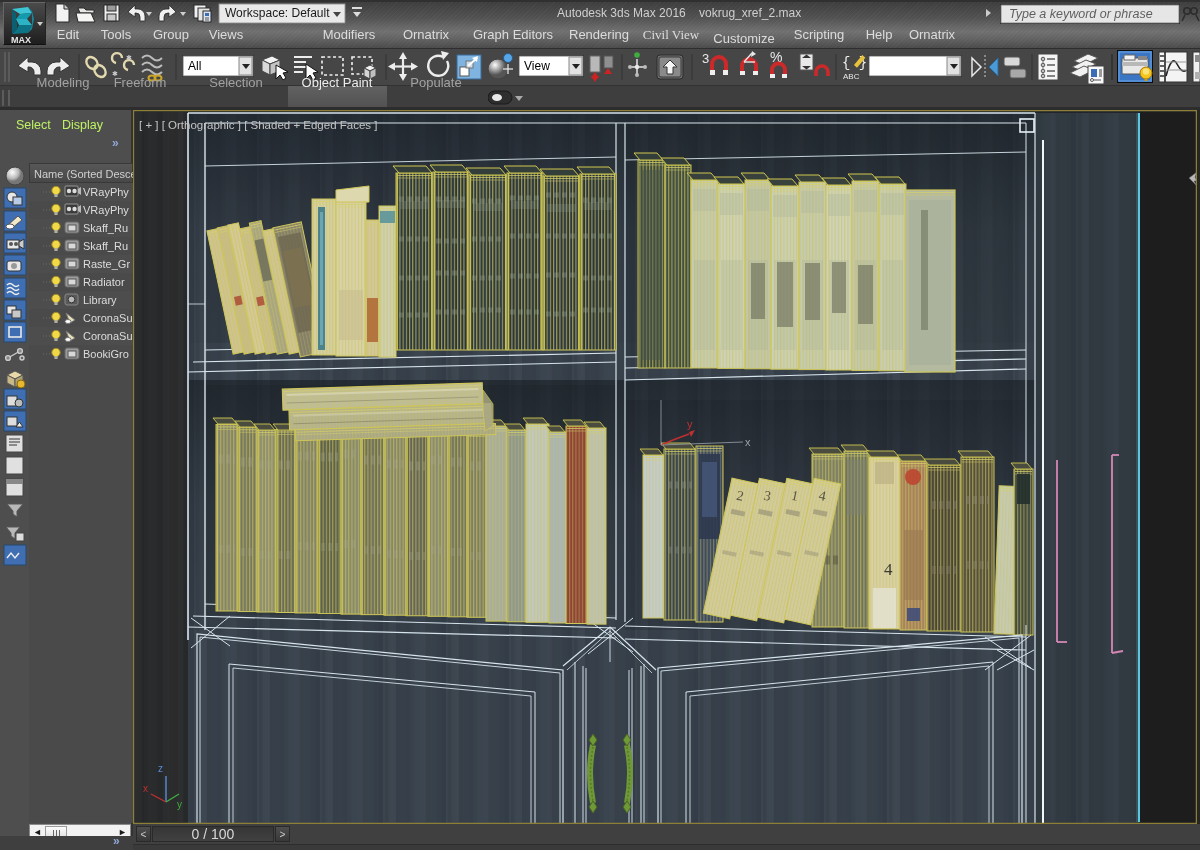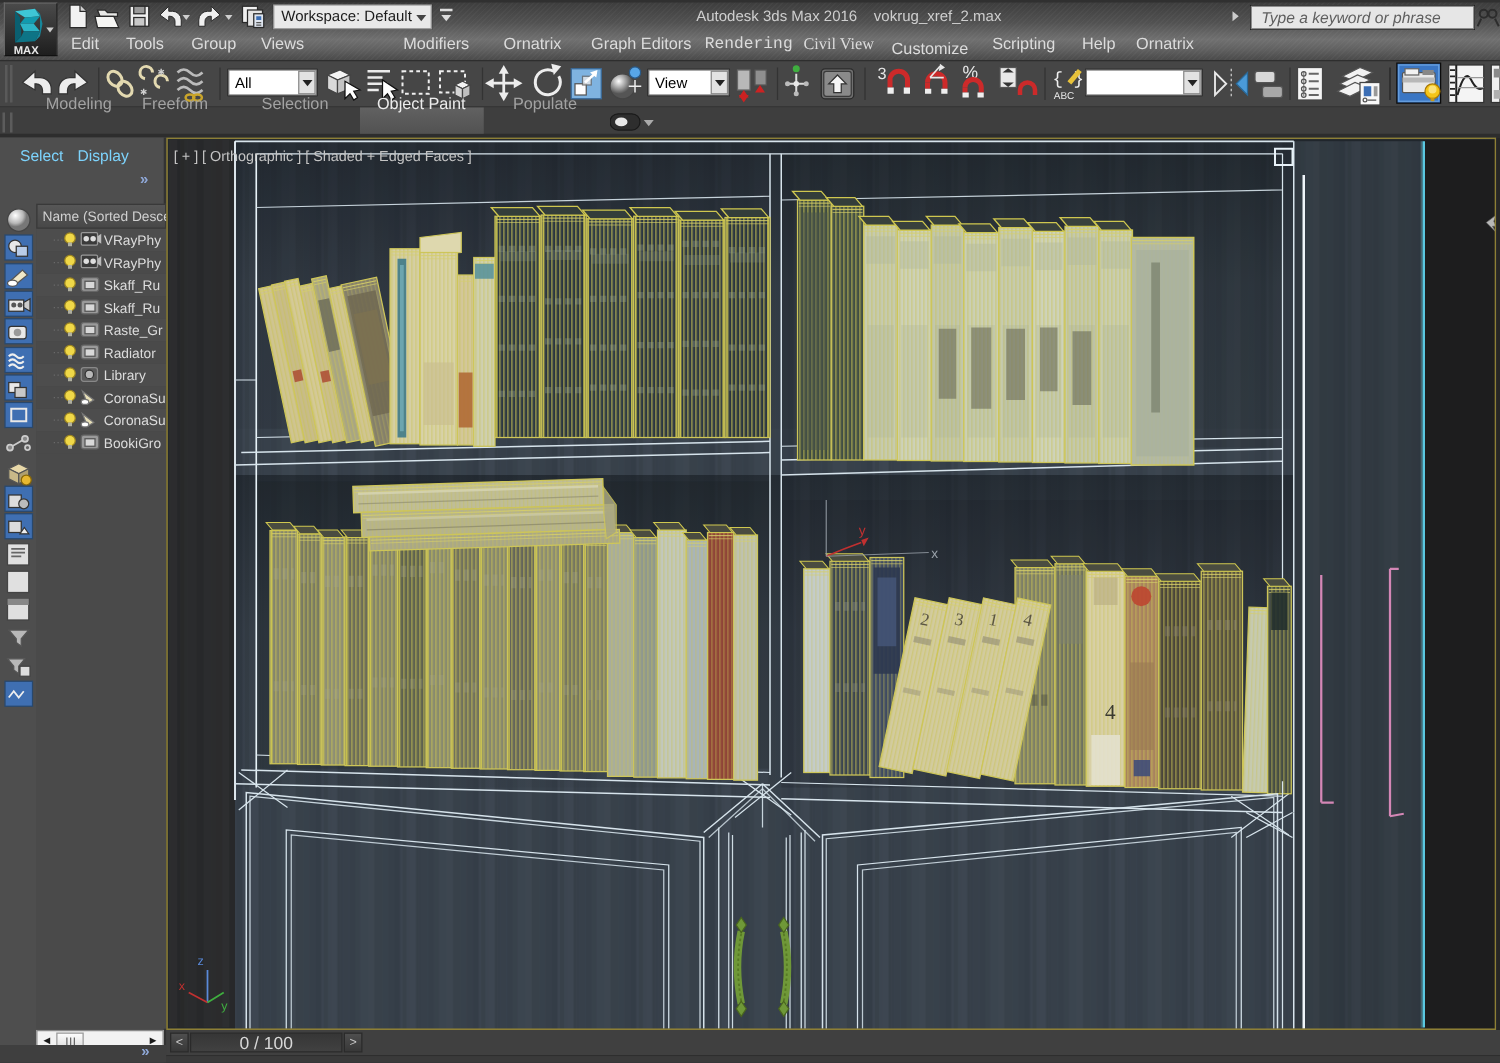--- a/index.html
+++ b/index.html
@@ -75,21 +75,21 @@
 </svg>
 <div class="abs" style="left:0;top:27px;width:1200px;height:20px;font-size:13px;color:#dcdcdc;">
       <span class="abs" style="left:68px;top:0;transform:translateX(-50%);white-space:nowrap;">Edit</span>
       <span class="abs" style="left:116px;top:0;transform:translateX(-50%);white-space:nowrap;">Tools</span>
       <span class="abs" style="left:171px;top:0;transform:translateX(-50%);white-space:nowrap;">Group</span>
       <span class="abs" style="left:226px;top:0;transform:translateX(-50%);white-space:nowrap;">Views</span>
       <span class="abs" style="left:283px;top:0;transform:translateX(-50%);white-space:nowrap;margin-top:29px;">Create</span>
       <span class="abs" style="left:349px;top:0;transform:translateX(-50%);white-space:nowrap;">Modifiers</span>
       <span class="abs" style="left:426px;top:0;transform:translateX(-50%);white-space:nowrap;">Ornatrix</span>
       <span class="abs" style="left:513px;top:0;transform:translateX(-50%);white-space:nowrap;">Graph Editors</span>
-      <span class="abs" style="left:599px;top:0;transform:translateX(-50%);white-space:nowrap;font-family:Liberation Mono, monospace;">Rendering</span>
+      <span class="abs" style="left:599px;top:0;transform:translateX(-50%);white-space:nowrap;">Rendering</span>
       <span class="abs" style="left:671px;top:0;transform:translateX(-50%);white-space:nowrap;font-family:Liberation Serif, serif;">Civil View</span>
       <span class="abs" style="left:744px;top:4px;transform:translateX(-50%);white-space:nowrap;">Customize</span>
       <span class="abs" style="left:819px;top:0;transform:translateX(-50%);white-space:nowrap;">Scripting</span>
       <span class="abs" style="left:879px;top:0;transform:translateX(-50%);white-space:nowrap;">Help</span>
       <span class="abs" style="left:932px;top:0;transform:translateX(-50%);white-space:nowrap;">Ornatrix</span>
     </div>
 <div class="abs" style="left:0;top:48px;width:1200px;height:38px;background:#464646;border-top:1px solid #2e2e2e;border-bottom:1px solid #323232;"></div>
 <svg class="abs" style="left:0;top:48px;" width="1200" height="38" viewBox="0 0 1200 38">
  <g>
  <rect x="4" y="4" width="2" height="30" fill="#5a5a5a"></rect>
@@ -327,21 +327,21 @@
  <span class="abs" style="left:337px;top:4px;transform:translateX(-50%);color:#ececec;">Object Paint</span>
  <span class="abs" style="left:436px;top:4px;transform:translateX(-50%);">Populate</span>
 </div>
 <svg class="abs" style="left:488px;top:89px;" width="36" height="18" viewBox="0 0 36 18">
  <rect x="0" y="2" width="24" height="13" rx="6.5" fill="#2e2e2e" stroke="#1a1a1a"></rect>
  <ellipse cx="9" cy="8.5" rx="5" ry="3.5" fill="#e8e8e8"></ellipse>
  <polygon points="27,7 35,7 31,12" fill="#aaa"></polygon>
 </svg>
 
 <div class="abs" style="left:0;top:110px;width:133px;height:740px;background:#4e4e4e;border-right:2px solid #333;"></div>
-<div class="abs" style="left:0;top:110px;width:133px;height:30px;font-size:12.5px;color:#7dd3fc;">
+<div class="abs" style="left:0;top:110px;width:133px;height:30px;font-size:12.5px;color:#bef264;">
  <span class="abs" style="left:16px;top:8px;">Select</span>
  <span class="abs" style="left:62px;top:8px;">Display</span>
 </div>
 <div class="abs" style="left:112px;top:136px;font-size:12px;color:#8fa8d8;font-weight:bold;">»</div>
 <svg class="abs" style="left:0;top:0px;" width="30" height="850" viewBox="0 0 30 850">
       <defs>
         <radialGradient id="sphw" cx="35%" cy="30%">
           <stop offset="0%" stop-color="#fff"></stop>
           <stop offset="70%" stop-color="#b8b8b8"></stop>
           <stop offset="100%" stop-color="#777"></stop>

